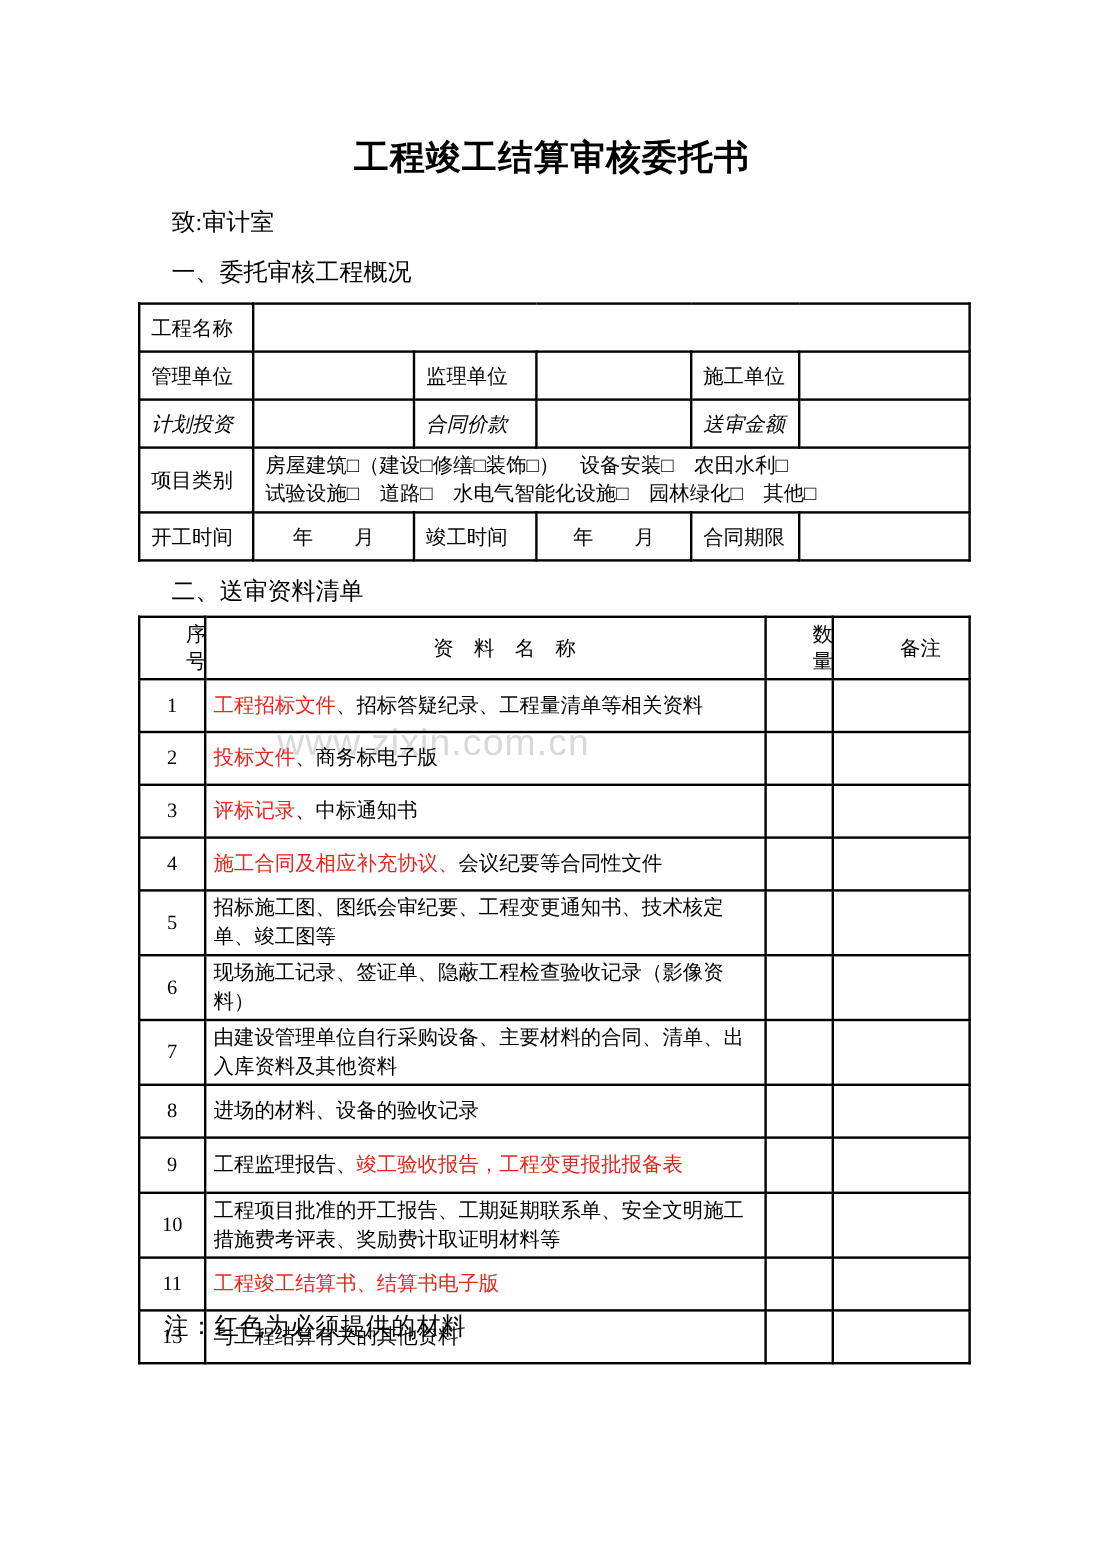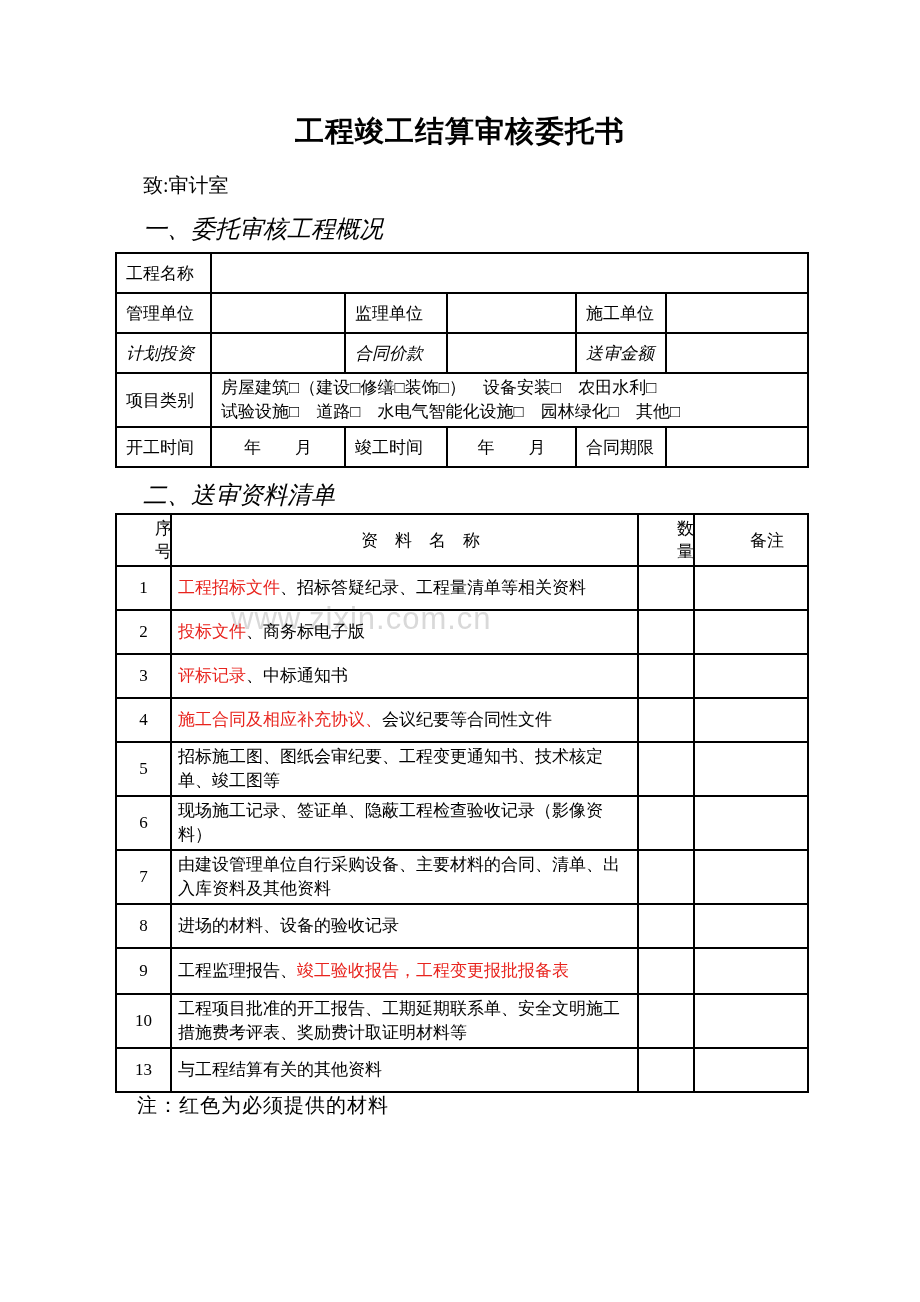--- a/index.html
+++ b/index.html
@@ -25,23 +25,22 @@
   }
   .to-line {
     position: absolute;
     top: 172px;
     left: 143px;
     font-size: 20px;
   }
   .section-heading {
     position: absolute;
     left: 143px;
-    font-size: 24px;
+    font-size: 20px;
     white-space: nowrap;
-    font-style: italic;
   }
   #section1-heading { top: 213px; }
   #section2-heading { top: 479px; }
   table.form {
     position: absolute;
     left: 115px;
     border-collapse: collapse;
     table-layout: fixed;
     width: 692px;
     background: transparent;
@@ -218,20 +217,26 @@
           <td></td>
           <td></td>
         </tr>
         <tr style="height: 53px;">
           <td class="serial-cell">10</td>
           <td class="name-cell"><span>工程项目批准的开工报告、工期延期联系单、安全文明施工措施费考评表、奖励费计取证明材料等</span></td>
           <td></td>
           <td></td>
         </tr>
         <tr style="height: 44px;">
+          <td class="serial-cell">11</td>
+          <td class="name-cell"><span class="red-text">工程竣工结算书、结算书电子版</span></td>
+          <td></td>
+          <td></td>
+        </tr>
+        <tr style="height: 44px;">
           <td class="serial-cell">13</td>
           <td class="name-cell"><span>与工程结算有关的其他资料</span></td>
           <td></td>
           <td></td>
         </tr>
       </tbody>
   </table>
 
   <div class="note-line">注：红色为必须提供的材料</div>
 

